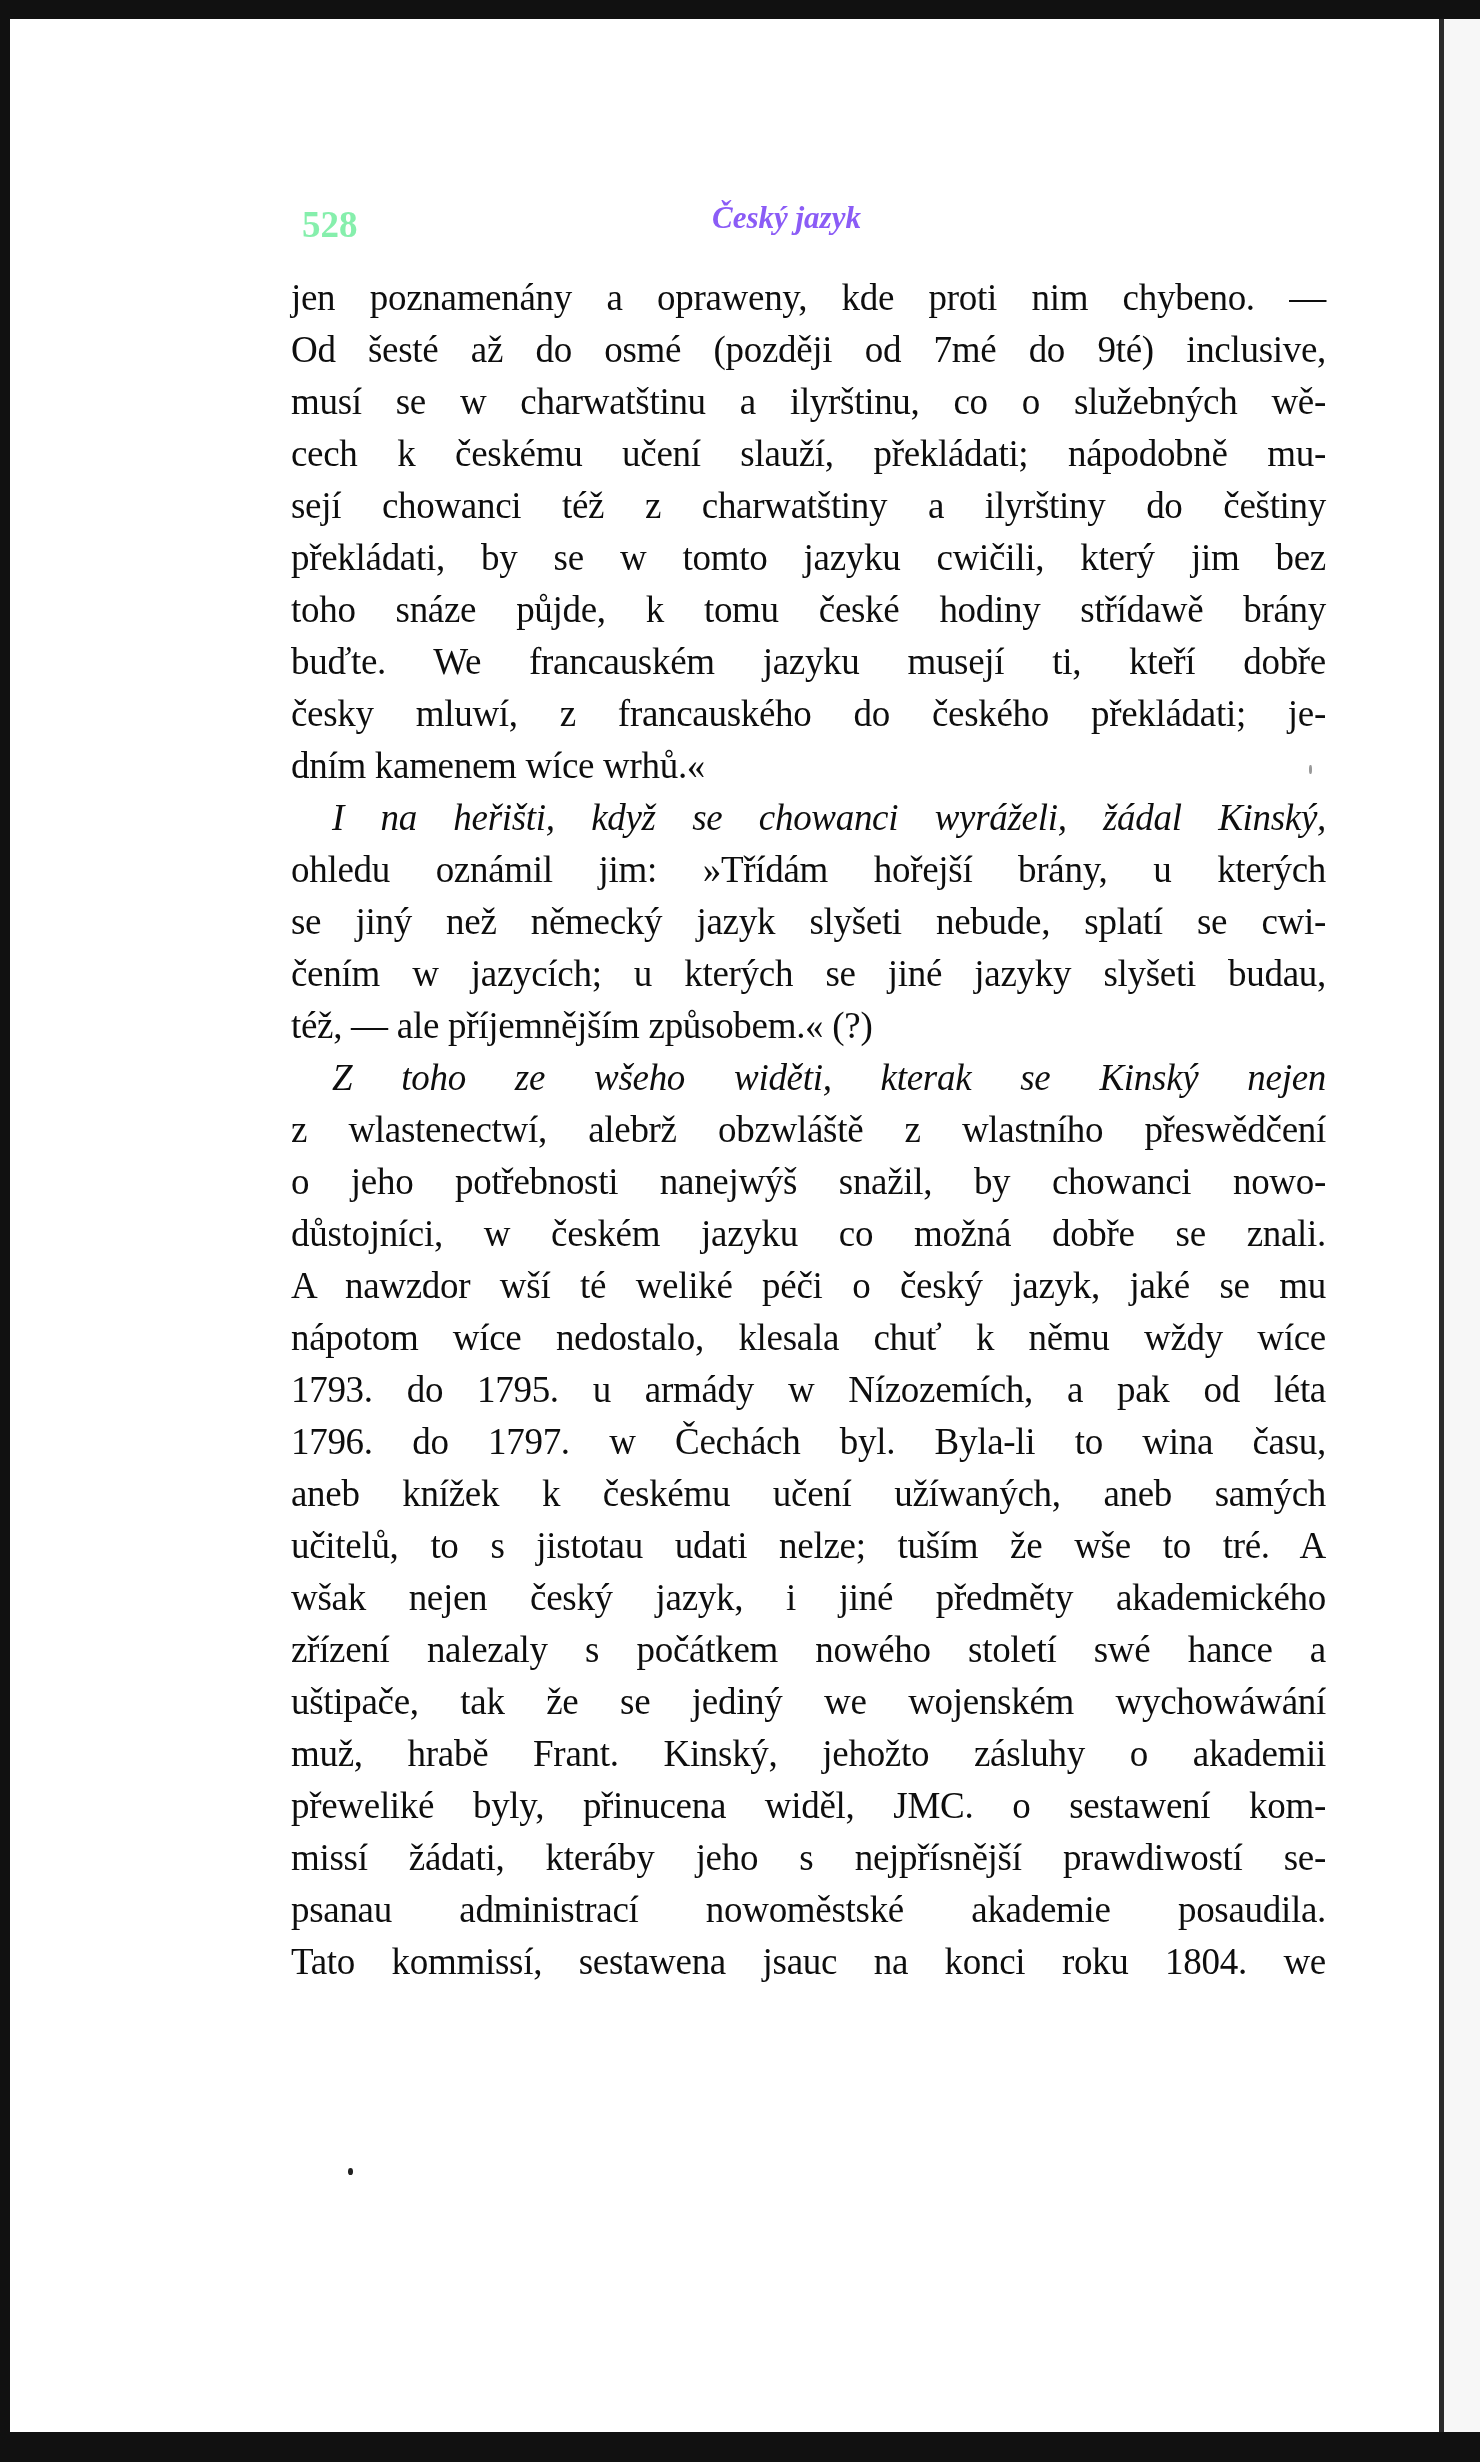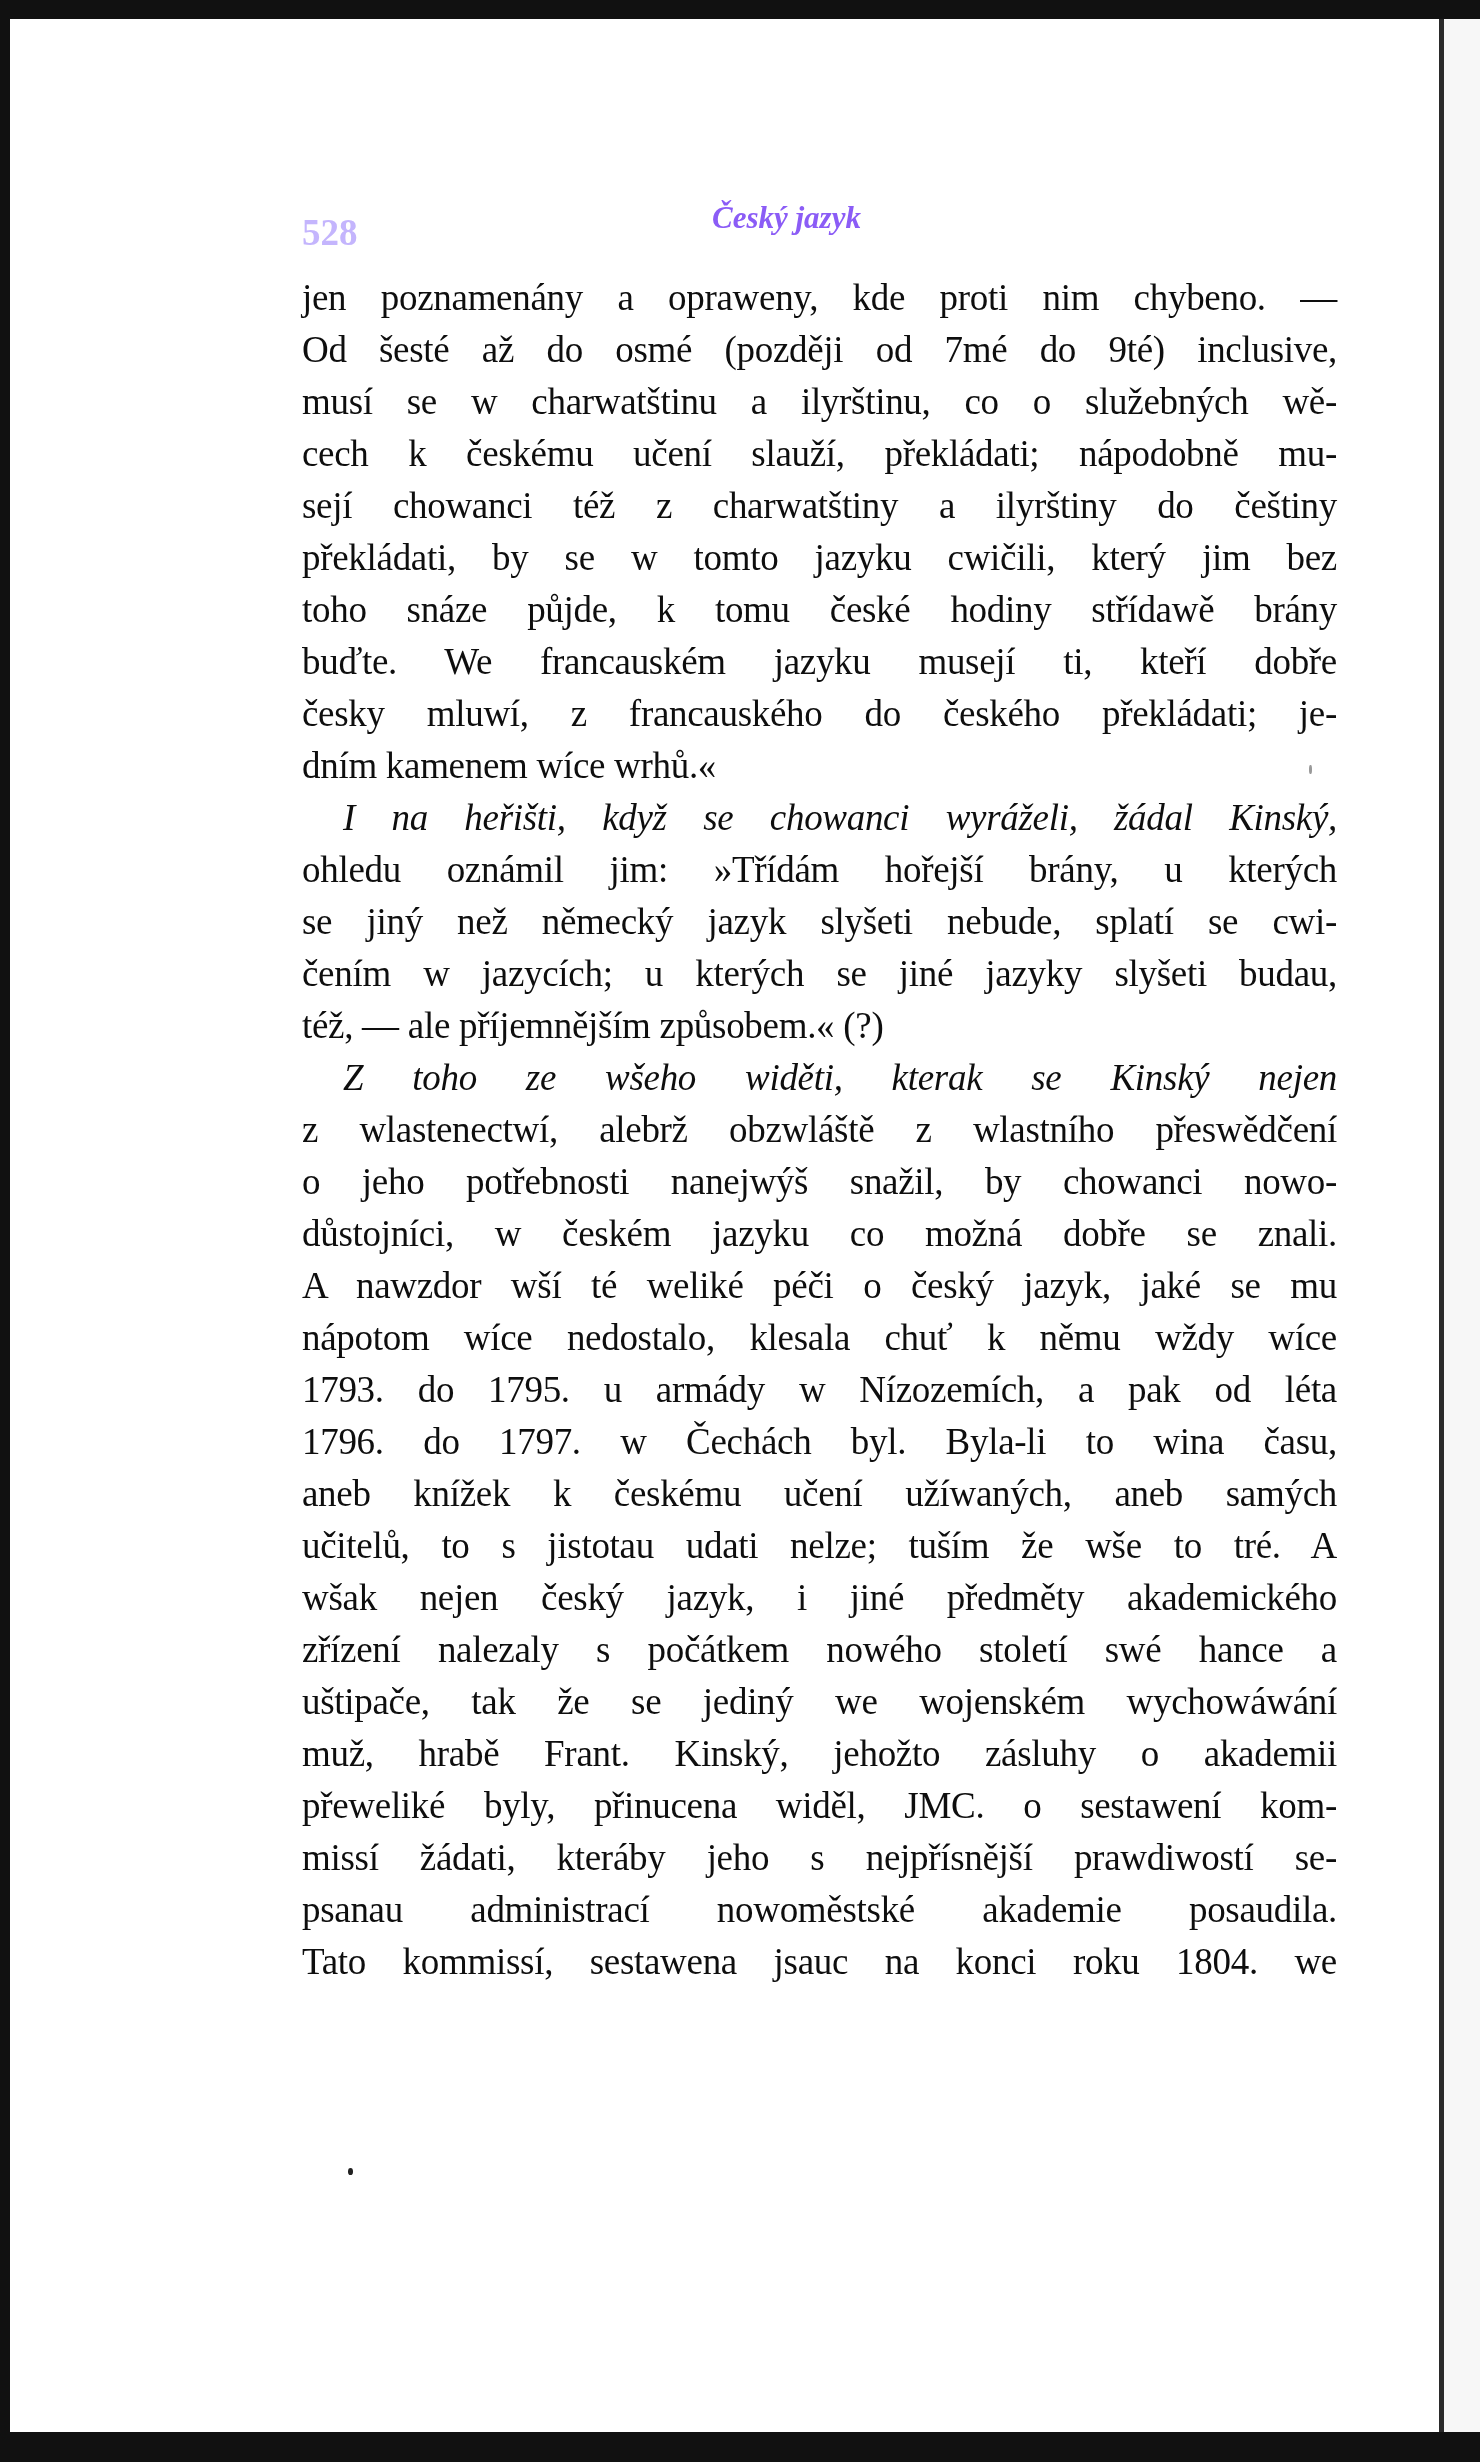--- a/index.html
+++ b/index.html
@@ -47,37 +47,37 @@
   .header {
     position: absolute;
     left: 302px;
     top: 197px;
     width: 1054px;
     height: 42px;
   }
   .page-number {
     position: absolute;
     left: 0;
-    top: 14px;
+    top: 6px;
     font-size: 37px;
     font-weight: bold;
-    color: #c4b5fd;
+    color: #86efac;
   }
   .running-title {
     position: absolute;
     left: 410px;
     top: 3.4px;
     font-size: 31px;
     font-weight: bold;
     font-style: italic;
     color: #8b5cf6;
   }
   .body-text {
     position: absolute;
-    left: 302px;
+    left: 291px;
     top: 272px;
     width: 1035px;
   }
   .line {
     display: block;
     height: 52px;
     line-height: 52px;
     font-size: 37px;
     color: #0e0e0e;
     white-space: nowrap;

